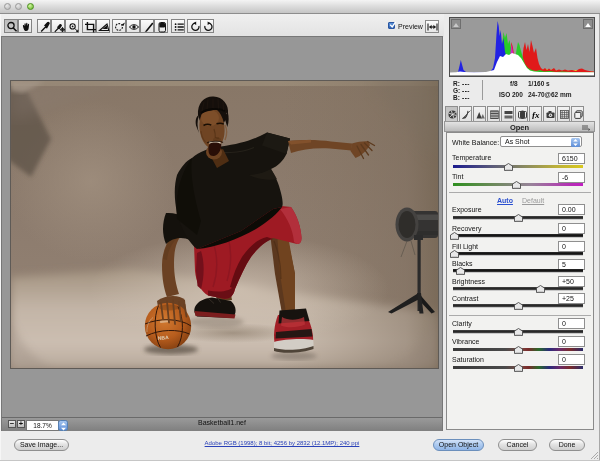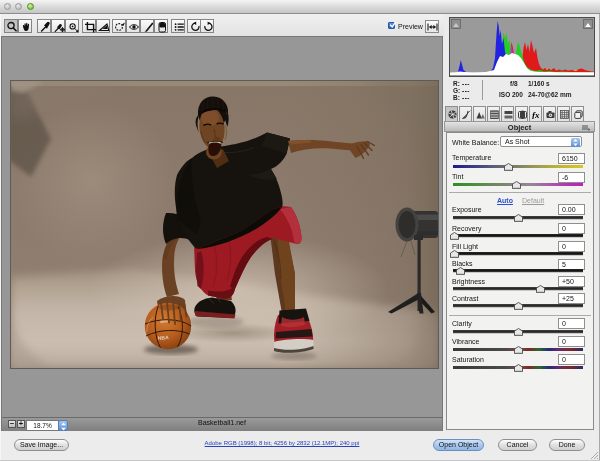--- a/index.html
+++ b/index.html
@@ -427,21 +427,21 @@
           </svg>
         </div>
 <div class="abs tab" style="left:126px;">
           <svg style="position:absolute;left:1.5px;top:2.5px;" width="9" height="9" viewBox="0 0 9 9">
             <rect x="2.2" y="0.8" width="6" height="6" rx="0.8" fill="none" stroke="#3c3c3c" stroke-width="1"></rect>
             <rect x="0.8" y="2.4" width="6" height="6" rx="0.8" fill="#f2f2f2" stroke="#3c3c3c" stroke-width="1"></rect>
           </svg>
         </div>
       </div>
     <div class="abs" id="basicbar">
-        <div>Object</div>
+        <div>Open</div>
       <svg class="abs" style="right:4px;top:3px;" width="8" height="6" viewBox="0 0 8 6">
           <path d="M0 0 H6 M0 2 H6 M0 4 H6" stroke="#333" stroke-width="0.8"></path>
           <path d="M6.5 3 L8 4.5 L6.5 6" fill="#333"></path>
         </svg>
     </div>
     <div class="abs" id="panelbox">
         <div class="abs lbl" style="left:5px;top:6px;">White Balance:</div>
 <div class="abs" style="left:53px;top:3px;width:82px;height:11px;background:#fff;border:1px solid #8f8f8f;border-radius:2px;">
       <div style="font-size:7px;color:#111;padding:1px 0 0 4px;">As Shot</div>
       <div style="position:absolute;right:1px;top:0.5px;width:9px;height:9px;background:linear-gradient(#a6c6f0,#5d8ed8);border-radius:1.5px;">

